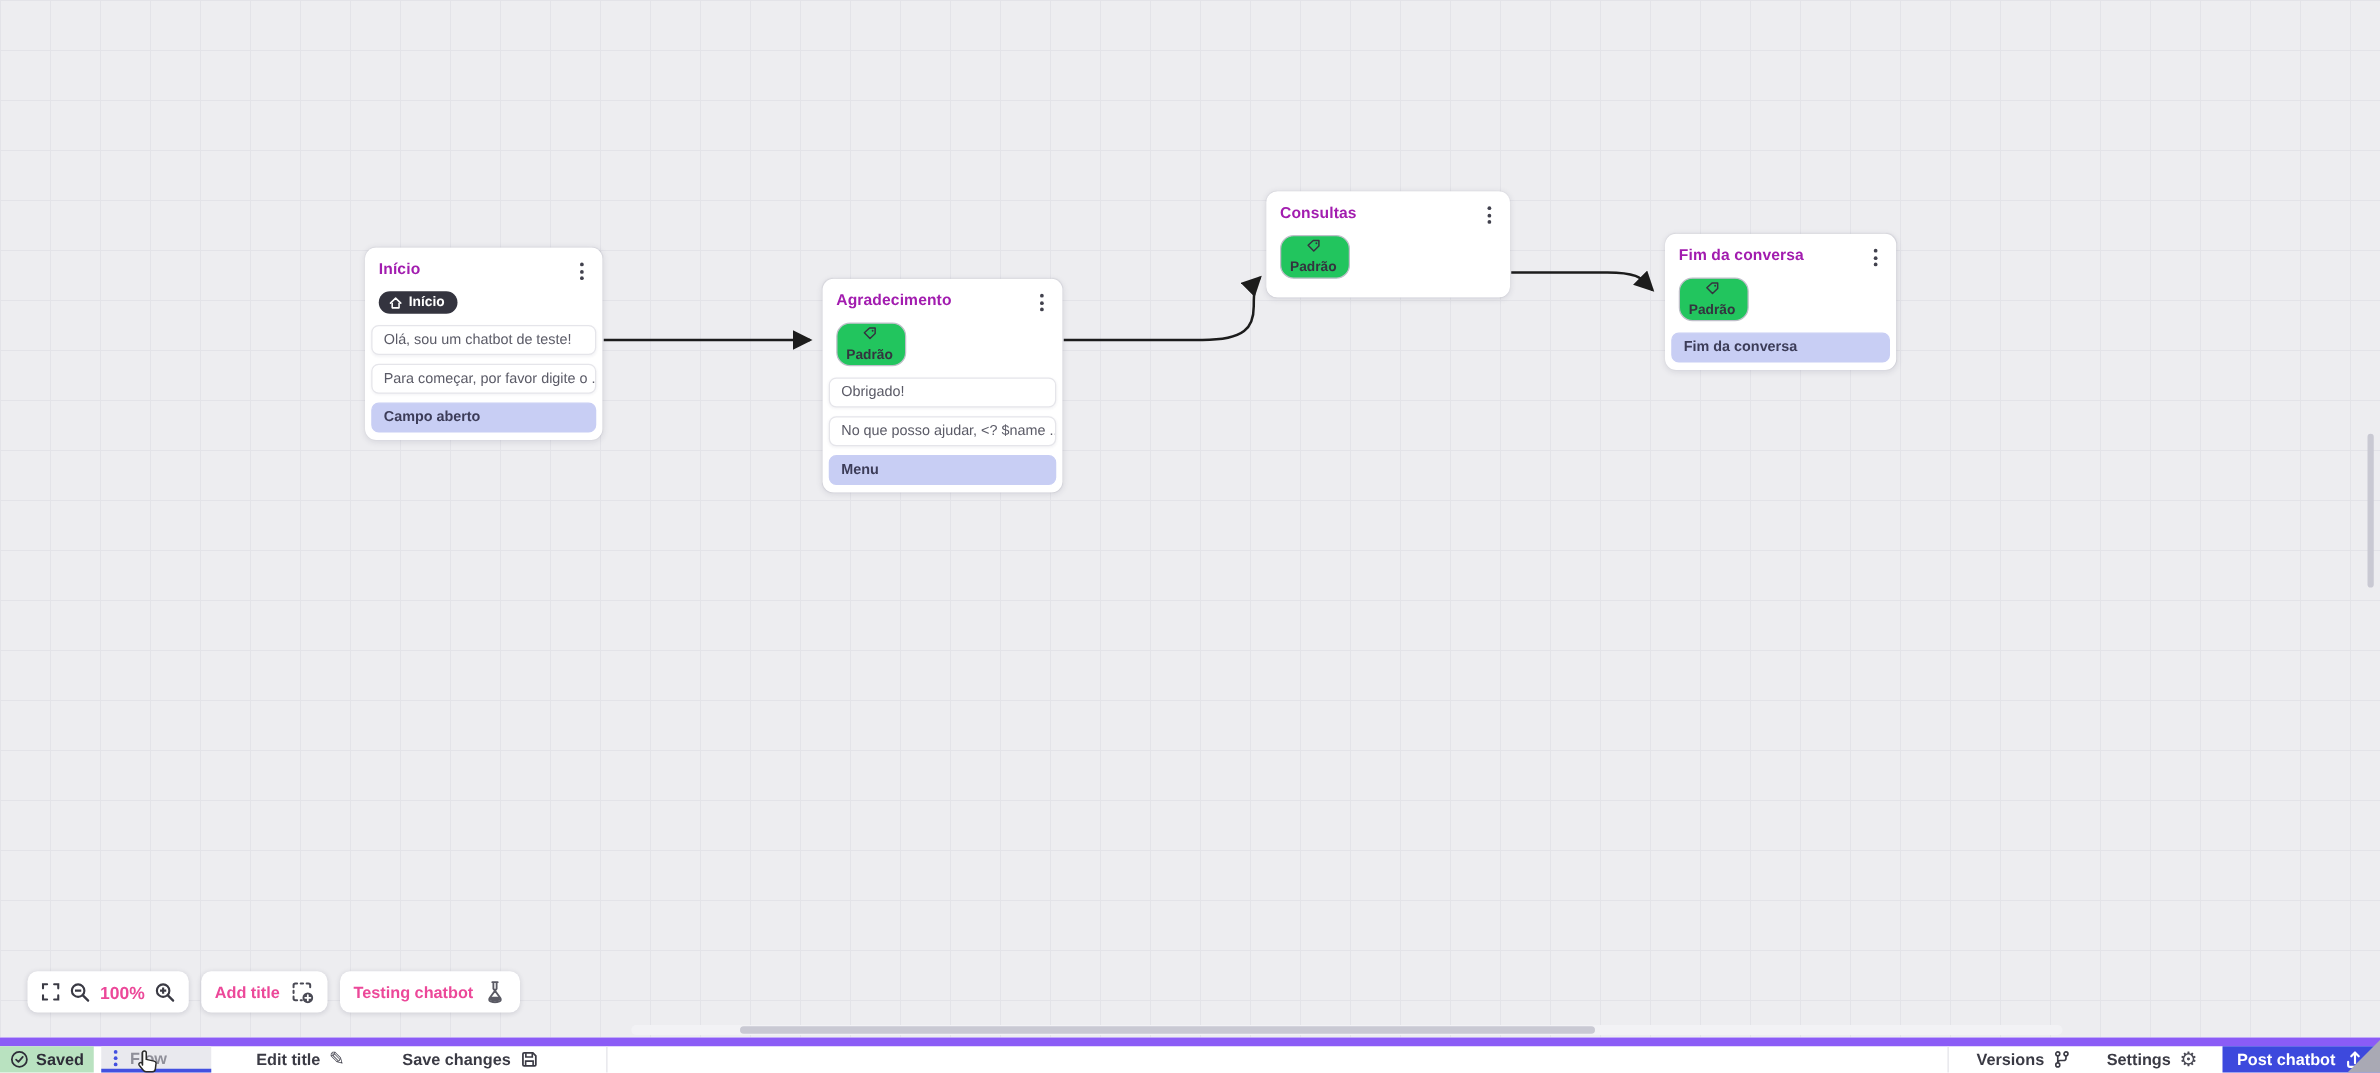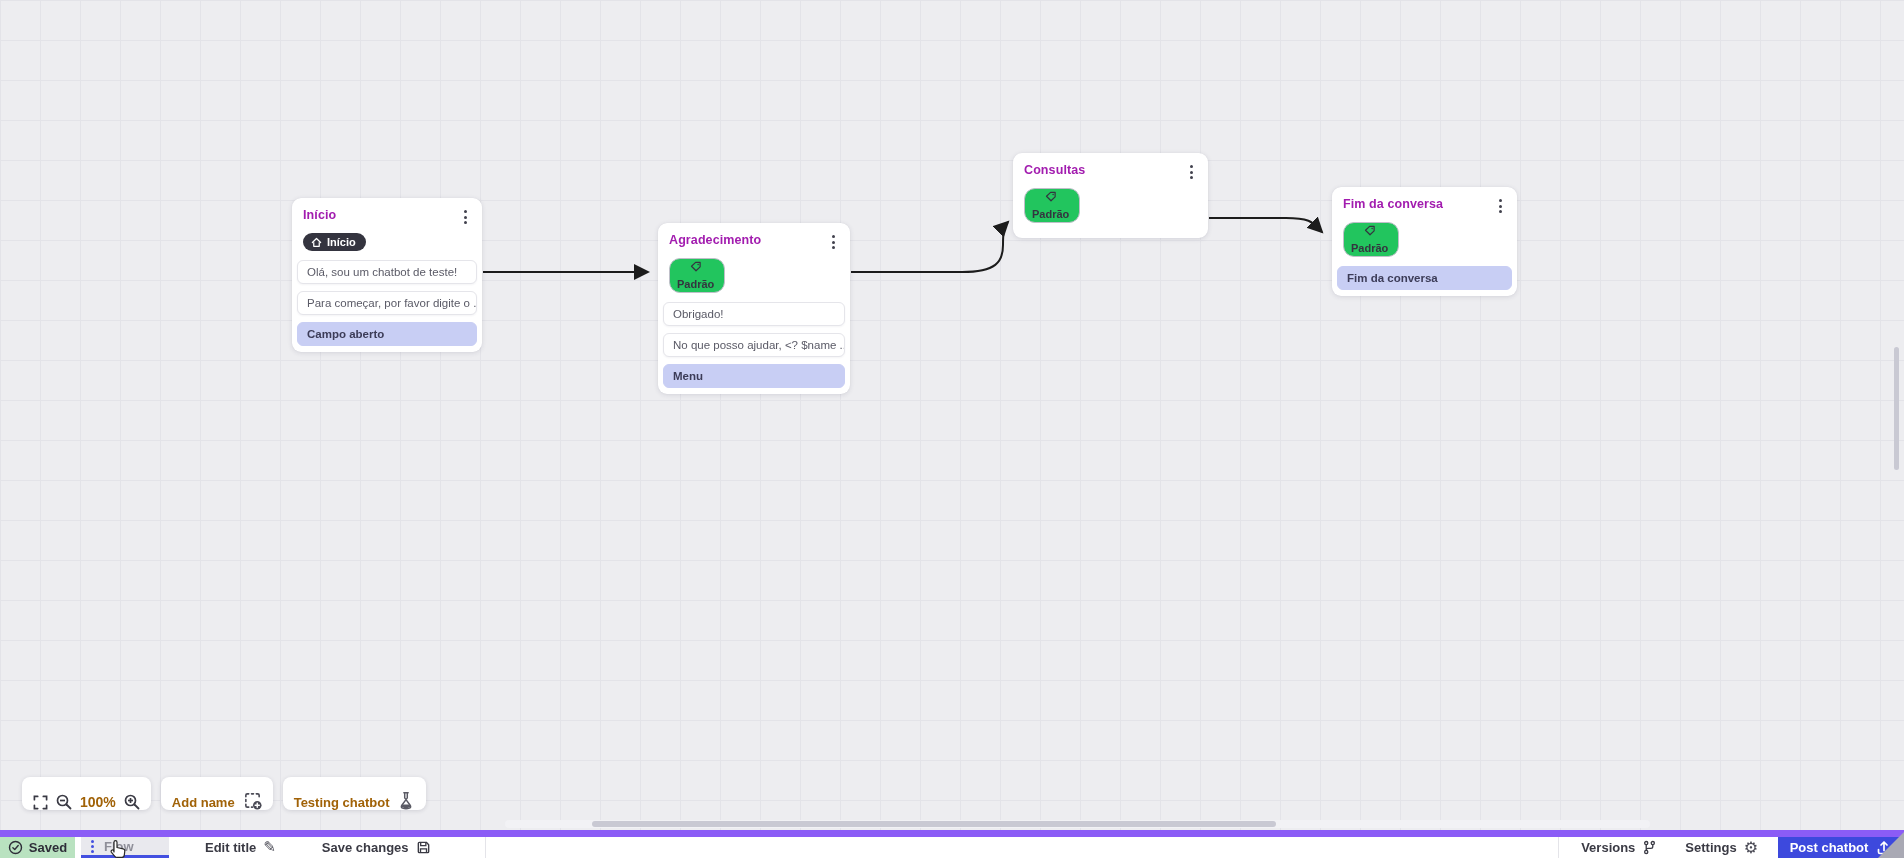--- a/index.html
+++ b/index.html
@@ -36,23 +36,23 @@
     height:24px; line-height:23px; border-radius:6px; font-size:11.5px;
     padding:0 9px; white-space:nowrap; overflow:hidden; text-overflow:clip;
   }
   .row-default { background:#fff; border:1px solid #e5e5ea; color:#5a5a66;
     box-shadow:0 1px 2px rgba(40,40,70,.05); }
   .row-highlight { background:#c8cef4; border:1px solid #c8cef4; color:#3c3c58; font-weight:700; }
 
   
   .toolbar { position:absolute; left:22px; top:777px; display:flex; gap:10px; }
   .tool-card {
-    height:33px; background:#fff; border-radius:8px; display:flex; align-items:flex-end;
+    height:33px; background:#fff; border-radius:8px; display:flex; align-items:center;
     gap:8px; padding:0 11px; box-shadow:0 1px 4px rgba(40,40,70,.15);
-    font-size:13px; font-weight:700; color:#a16207; cursor:pointer;
+    font-size:13px; font-weight:700; color:#ec4899; cursor:pointer;
   }
   .tool-card svg { display:block; }
   .icon-btn { display:flex; align-items:center; cursor:pointer; }
 
   
   .hscroll-track { position:absolute; left:505px; top:820px; width:1145px; height:8px;
     background:#f2f2f5; border-radius:4px; }
   .hscroll-thumb { position:absolute; left:592px; top:821px; width:684px; height:6px;
     background:#c9c9d3; border-radius:3px; cursor:pointer; }
   .vscroll-thumb { position:absolute; left:1894px; top:347px; width:5px; height:123px;
@@ -217,21 +217,21 @@
         <svg width="16" height="16" viewBox="0 0 16 16">
           <circle cx="6.5" cy="6.5" r="5" fill="none" stroke="#3a3a44" stroke-width="1.7"></circle>
           <line x1="4" y1="6.5" x2="9" y2="6.5" stroke="#3a3a44" stroke-width="1.7"></line>
           <line x1="6.5" y1="4" x2="6.5" y2="9" stroke="#3a3a44" stroke-width="1.7"></line>
           <line x1="10.5" y1="10.5" x2="14.5" y2="14.5" stroke="#3a3a44" stroke-width="1.8" stroke-linecap="round"></line>
         </svg>
       </span>
     </div>
 
     <div class="tool-card">
-      <span>Add name</span>
+      <span>Add title</span>
       <svg width="19" height="19" viewBox="0 0 20 20">
         <path d="M3 6 V4.5 Q3 3 4.5 3 H6 M9 3 H11 M14 3 H15.5 Q17 3 17 4.5 V6 M3 9 V11 M3 14 V15.5 Q3 17 4.5 17 H6 M9 17 H10" fill="none" stroke="#4a4a55" stroke-width="1.7" stroke-linecap="round"></path>
         <circle cx="15" cy="15" r="4.5" fill="#4a4a55"></circle>
         <path d="M15 12.8 V17.2 M12.8 15 H17.2" stroke="#fff" stroke-width="1.5" stroke-linecap="round"></path>
       </svg>
     </div>
 
     <div class="tool-card">
       <span>Testing chatbot</span>
       <svg width="18" height="19" viewBox="0 0 20 22">

